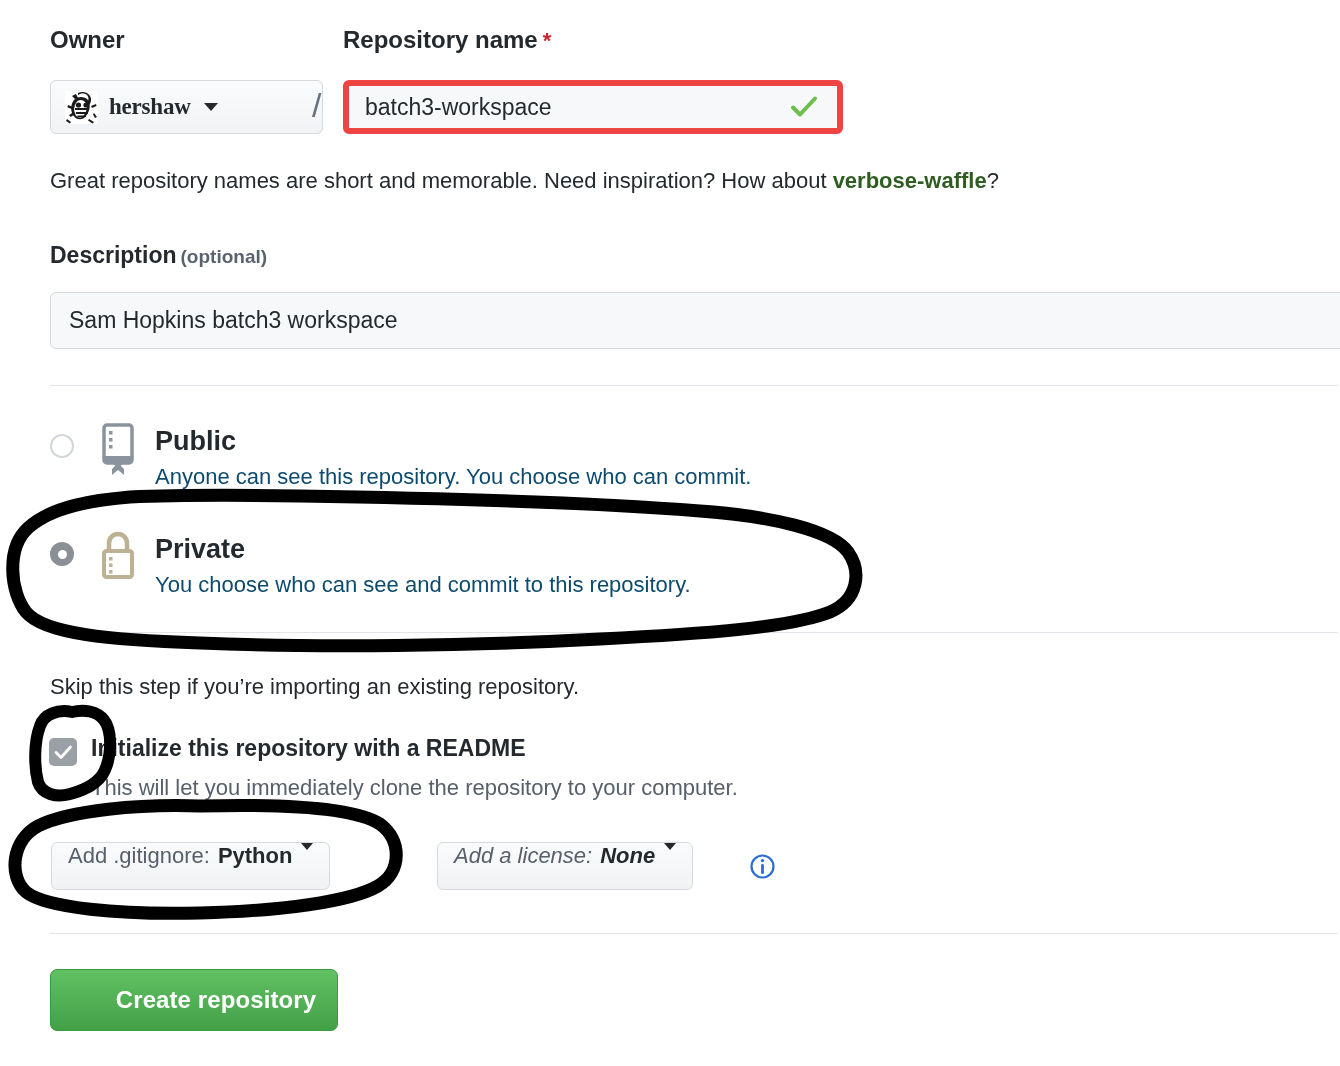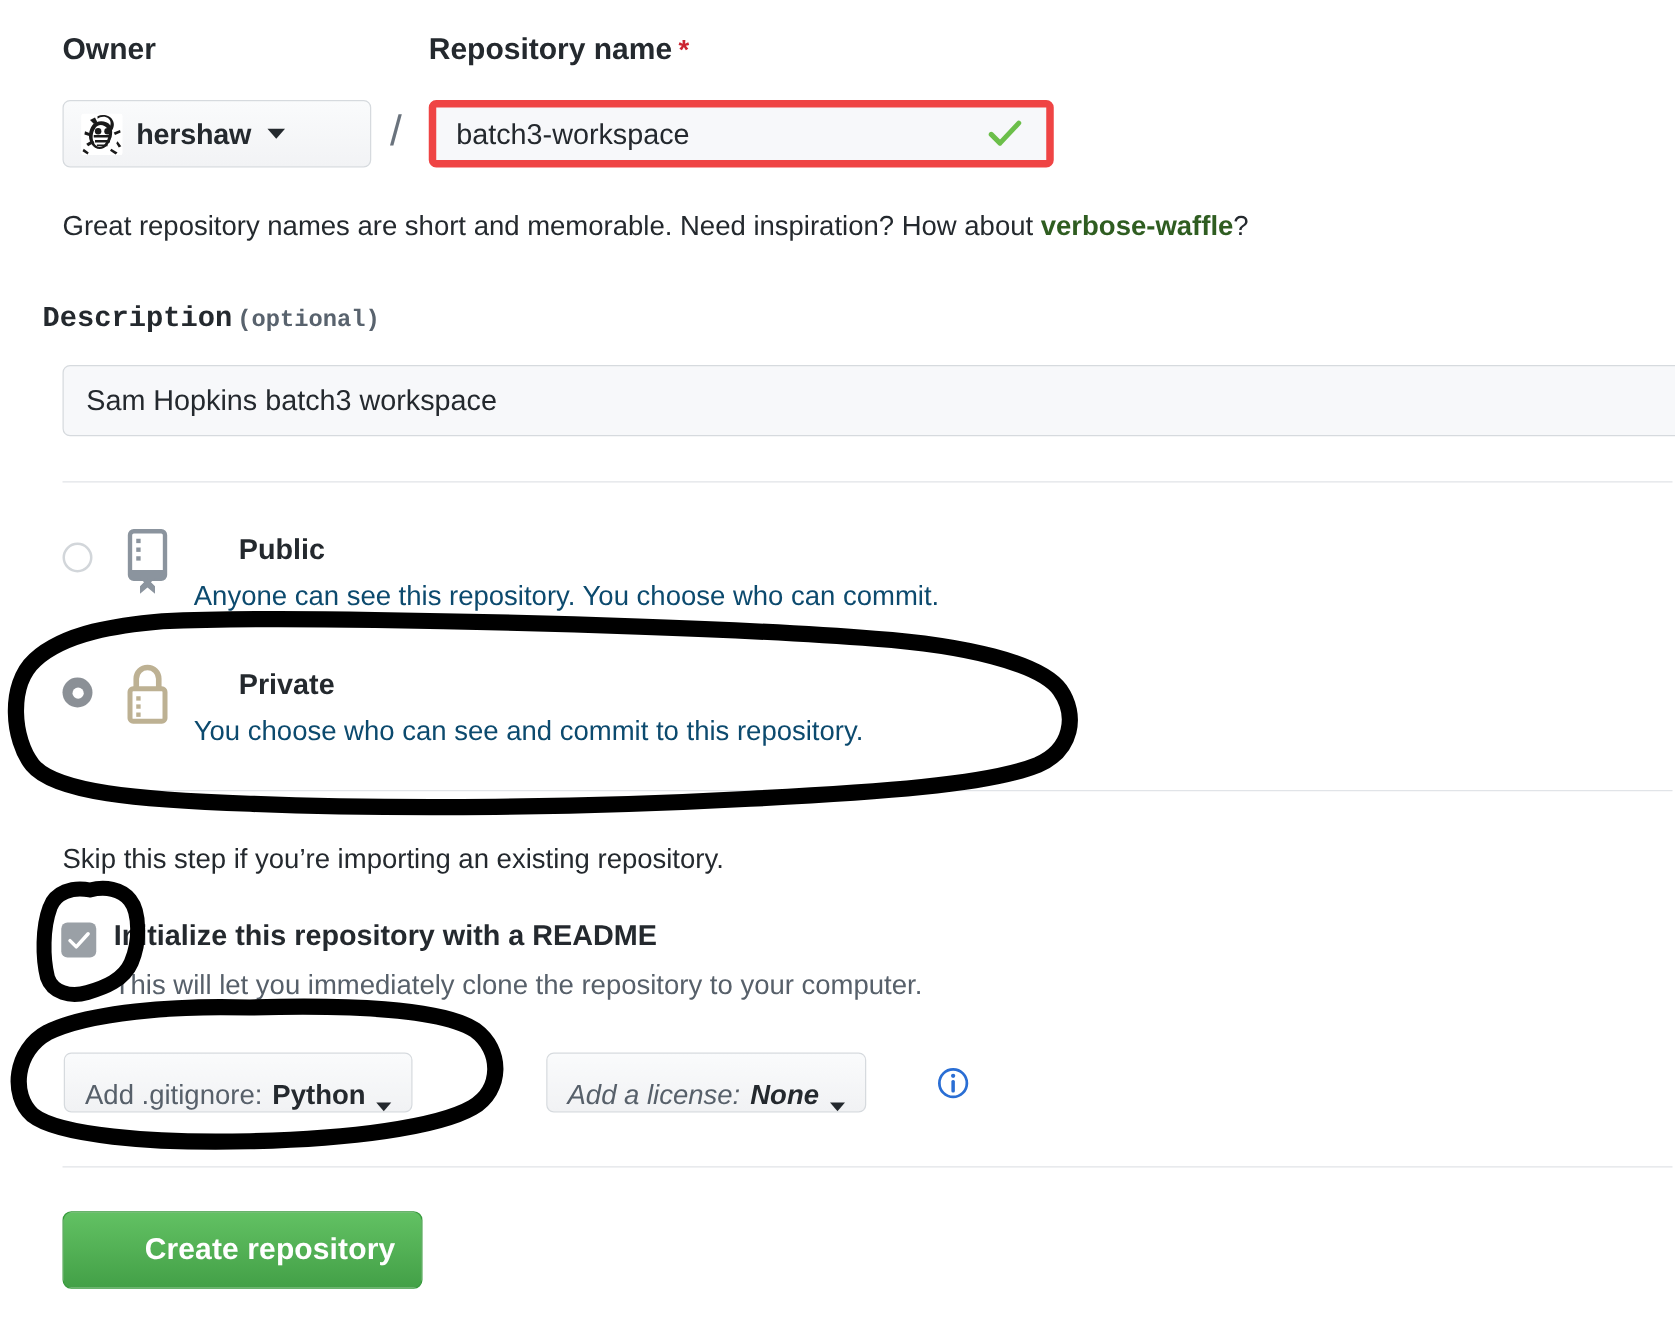--- a/index.html
+++ b/index.html
@@ -52,30 +52,31 @@
     color: #cb2431;
     font-weight: bold;
     margin-left: 5px;
     font-size: 22px;
   }
 
   .owner-btn {
     position: absolute;
     left: 0px;
     top: 54px;
-    width: 247px;
+    width: 273px;
     height: 54px;
     box-sizing: border-box;
     background: linear-gradient(#fafbfc, #f2f3f5);
     border: 1px solid #d6dade;
     border-radius: 6px;
     display: flex;
     align-items: center;
     padding: 0 14px;
     gap: 11px;
+    font-family: Liberation Serif, serif;
   }
   .avatar {
     width: 33px;
     height: 33px;
     border-radius: 2px;
     flex: none;
     background: #ffffff;
     overflow: hidden;
     position: relative;
   }
@@ -141,27 +142,26 @@
   }
   .helper .sugg {
     color: #2f5d21;
     font-weight: bold;
     margin-top: 31px;
   }
 
   
   .label-desc {
     position: absolute;
-    left: 34px;
+    left: 50px;
     top: 242px;
     font-size: 23px;
     font-weight: bold;
     color: #24292e;
     white-space: nowrap;
-    font-family: Liberation Mono, monospace;
   }
   .label-desc .opt {
     font-size: 19px;
     color: #59636e;
     font-weight: bold;
     margin-left: 4px;
   }
   .desc-input {
     position: absolute;
     left: 50px;
@@ -233,25 +233,24 @@
     left: 46px;
     top: 0px;
     width: 44px;
     height: 56px;
   }
 
   .vis-title {
     position: absolute;
     left: 105px;
     top: 4px;
-    font-size: 23px;
-    font-weight: bold;
-    color: #24292e;
-    white-space: nowrap;
-    margin-left: 36px;
+    font-size: 27px;
+    font-weight: bold;
+    color: #24292e;
+    white-space: nowrap;
   }
   .vis-sub {
     position: absolute;
     left: 105px;
     top: 42px;
     font-size: 22px;
     color: #0c4a6e;
     white-space: nowrap;
   }
 
@@ -298,21 +297,21 @@
 
   
   .dd-btn {
     position: absolute;
     height: 48px;
     box-sizing: border-box;
     background: linear-gradient(#fafbfc, #f1f2f4);
     border: 1px solid #d6dade;
     border-radius: 6px;
     display: flex;
-    align-items: flex-end;
+    align-items: flex-start;
     padding: 0 16px;
     gap: 8px;
     font-size: 22px;
   }
   .dd-gitignore { left: 51px; top: 842px; }
   .dd-license { left: 437px; top: 842px; font-style: italic; }
   .dd-btn .pre { color: #57606a; }
   .dd-btn .sel { color: #24292e; font-weight: bold; }
   .dd-btn .caret2 {
     width: 0; height: 0;

